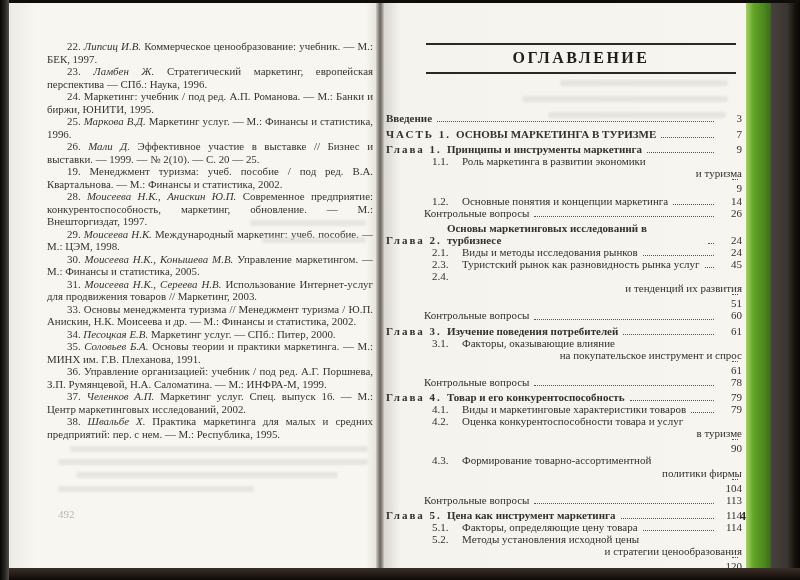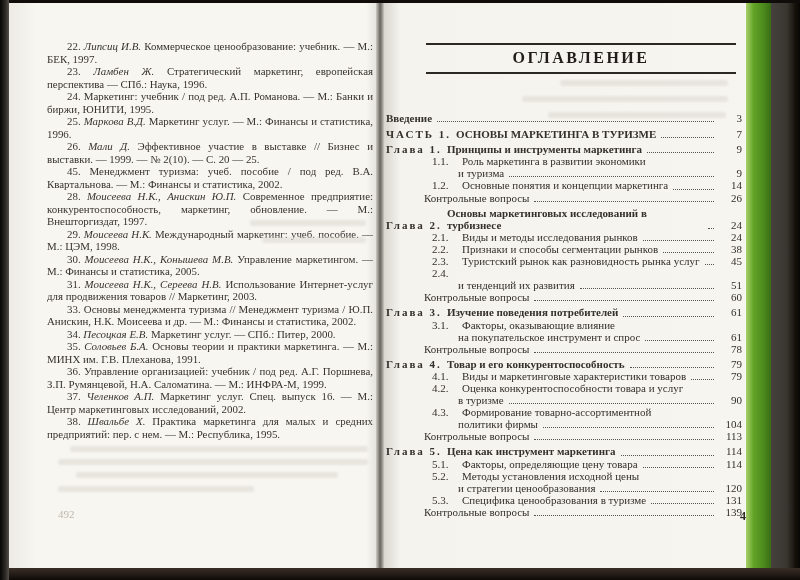--- a/index.html
+++ b/index.html
@@ -37,41 +37,41 @@
     font-family:"Liberation Serif","DejaVu Serif",serif;}
   .toc{margin-top:38px;font-size:11px;line-height:12.1px;}
   .toc-line{display:flex;align-items:flex-end;}
   .dots{flex:1 1 auto;min-width:6px;border-bottom:1.5px dotted #57534d;margin:0 4px 2px 5px;}
   .pg{flex:none;min-width:24px;text-align:right;}
   .prefix{font-weight:700;letter-spacing:2px;margin-right:5px;white-space:nowrap;}
   .k-part{margin:4px 0 2px;}
   .k-chapter{margin-top:3px;}
   .k-intro .txt,.k-part .txt,.k-chapter .txt{font-weight:700;}
   .k-section .toc-line{padding-left:46px;}
-  .k-section .toc-line.cont{padding-left:72px;}
+  .k-section .toc-line.cont{padding-left:72px;flex-direction:column;}
   .secnum{flex:none;width:30px;}
   .k-control .toc-line{padding-left:38px;}
   .pagenum-right{position:absolute;left:718px;top:509px;width:40px;text-align:right;
     font-size:12px;font-weight:700;color:#2c2925;}
   
   .bleed{position:absolute;background:#dbd8d0;filter:blur(1.3px);border-radius:2px;opacity:.55;height:6px;}
 </style>
 </head>
 <body>
 
 <div class="scan">
 
   <div class="page-left">
     <div class="bib">
         <p><span>22. </span><i>Липсиц И.В. </i><span>Коммерческое ценообразование: учебник. — М.: БЕК, 1997.</span></p>
         <p><span>23. </span><i>Ламбен Ж. </i><span>Стратегический маркетинг, европейская перспектива — СПб.: Наука, 1996.</span></p>
         <p><span>24. </span><span>Маркетинг: учебник / под ред. А.П. Романова. — М.: Банки и биржи, ЮНИТИ, 1995.</span></p>
         <p><span>25. </span><i>Маркова В.Д. </i><span>Маркетинг услуг. — М.: Финансы и статистика, 1996.</span></p>
         <p><span>26. </span><i>Мали Д. </i><span>Эффективное участие в выставке // Бизнес и выставки. — 1999. — № 2(10). — С. 20 — 25.</span></p>
-        <p><span>45. </span><span>Менеджмент туризма: учеб. пособие / под ред. В.А. Квартальнова. — М.: Финансы и статистика, 2002.</span></p>
+        <p><span>19. </span><span>Менеджмент туризма: учеб. пособие / под ред. В.А. Квартальнова. — М.: Финансы и статистика, 2002.</span></p>
         <p><span>28. </span><i>Моисеева Н.К., Анискин Ю.П. </i><span>Современное предприятие: конкурентоспособность, маркетинг, обновление. — М.: Внешторгиздат, 1997.</span></p>
         <p><span>29. </span><i>Моисеева Н.К. </i><span>Международный маркетинг: учеб. пособие. — М.: ЦЭМ, 1998.</span></p>
         <p><span>30. </span><i>Моисеева Н.К., Конышева М.В. </i><span>Управление маркетингом. — М.: Финансы и статистика, 2005.</span></p>
         <p><span>31. </span><i>Моисеева Н.К., Сереева Н.В. </i><span>Использование Интернет-услуг для продвижения товаров // Маркетинг, 2003.</span></p>
         <p><span>33. </span><span>Основы менеджмента туризма // Менеджмент туризма / Ю.П. Анискин, Н.К. Моисеева и др. — М.: Финансы и статистика, 2002.</span></p>
         <p><span>34. </span><i>Песоцкая Е.В. </i><span>Маркетинг услуг. — СПб.: Питер, 2000.</span></p>
         <p><span>35. </span><i>Соловьев Б.А. </i><span>Основы теории и практики маркетинга. — М.: МИНХ им. Г.В. Плеханова, 1991.</span></p>
         <p><span>36. </span><span>Управление организацией: учебник / под ред. А.Г. Поршнева, З.П. Румянцевой, Н.А. Саломатина. — М.: ИНФРА-М, 1999.</span></p>
         <p><span>37. </span><i>Челенков А.П. </i><span>Маркетинг услуг. Спец. выпуск 16. — М.: Центр маркетинговых исследований, 2002.</span></p>
         <p><span>38. </span><i>Швальбе Х. </i><span>Практика маркетинга для малых и средних предприятий: пер. с нем. — М.: Республика, 1995.</span></p>
@@ -147,28 +147,20 @@
           <div class="toc-item k-section">
             <div class="toc-line">
               <span class="secnum">2.1.</span>
               <span class="txt">Виды и методы исследования рынков</span>
               <span class="dots"></span>
               <span class="pg">24</span>
             </div>
           </div>
           <div class="toc-item k-section">
             <div class="toc-line">
-              <span class="secnum">2.2.</span>
-              <span class="txt">Признаки и способы сегментации рынков</span>
-              <span class="dots"></span>
-              <span class="pg">38</span>
-            </div>
-          </div>
-          <div class="toc-item k-section">
-            <div class="toc-line">
               <span class="secnum">2.3.</span>
               <span class="txt">Туристский рынок как разновидность рынка услуг</span>
               <span class="dots"></span>
               <span class="pg">45</span>
             </div>
           </div>
           <div class="toc-item k-section">
             <div class="toc-line">
               <span class="secnum">2.4.</span>
             </div>

